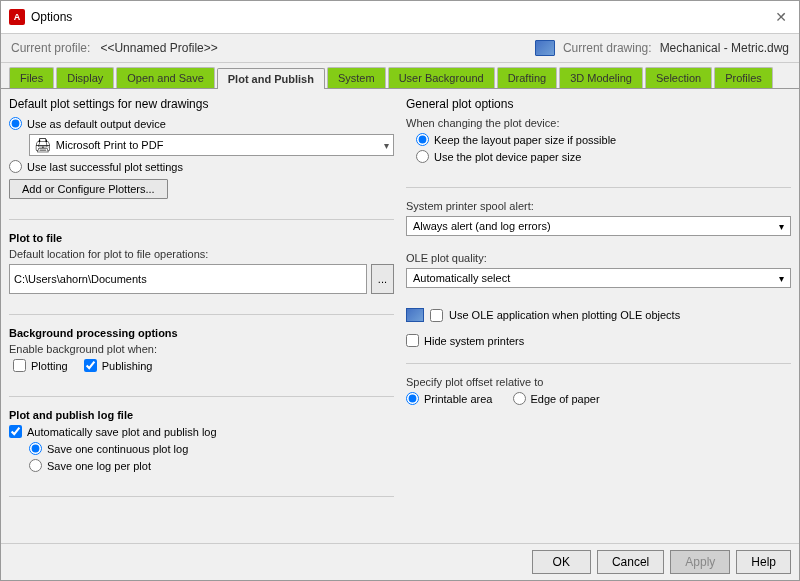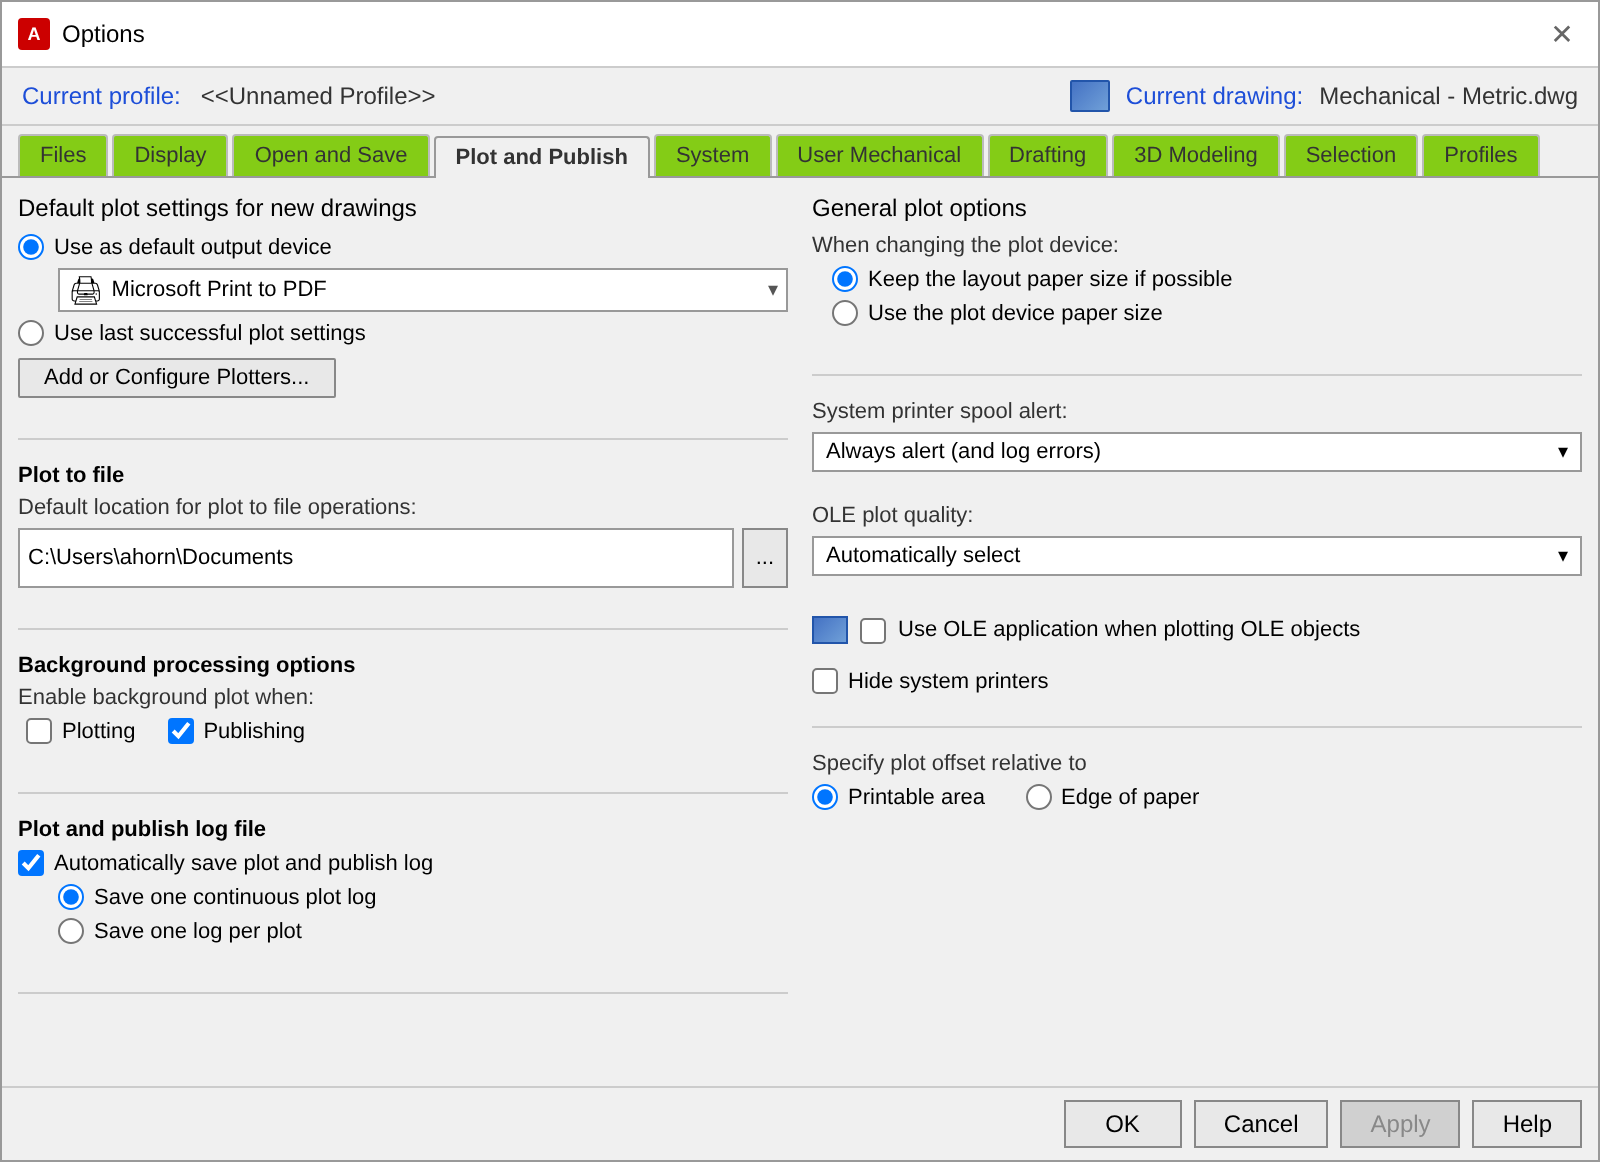--- a/index.html
+++ b/index.html
@@ -62,21 +62,21 @@
 
     .profile-bar {
       background: #f0f0f0;
       padding: 6px 10px;
       display: flex;
       align-items: center;
       gap: 10px;
       border-bottom: 1px solid #ccc;
     }
 
-    .profile-label { color: #1d4ed8; font-size: 12px; }
+    .profile-label { color: #737373; font-size: 12px; }
     .profile-value { color: #333; font-size: 12px; }
 
     .profile-right {
       margin-left: auto;
       display: flex;
       align-items: center;
       gap: 8px;
     }
 
     .drawing-icon {
@@ -335,21 +335,21 @@
       <span class="profile-value">Mechanical - Metric.dwg</span>
     </div>
   </div>
 
   <div class="tabs-bar">
     <div class="tab">Files</div>
     <div class="tab">Display</div>
     <div class="tab">Open and Save</div>
     <div class="tab active">Plot and Publish</div>
     <div class="tab">System</div>
-    <div class="tab">User Mechanical</div>
+    <div class="tab">User Background</div>
     <div class="tab">Drafting</div>
     <div class="tab">3D Modeling</div>
     <div class="tab">Selection</div>
     <div class="tab">Profiles</div>
   </div>
 
   <div class="content-area">
 
     <div class="left-panel">
 

